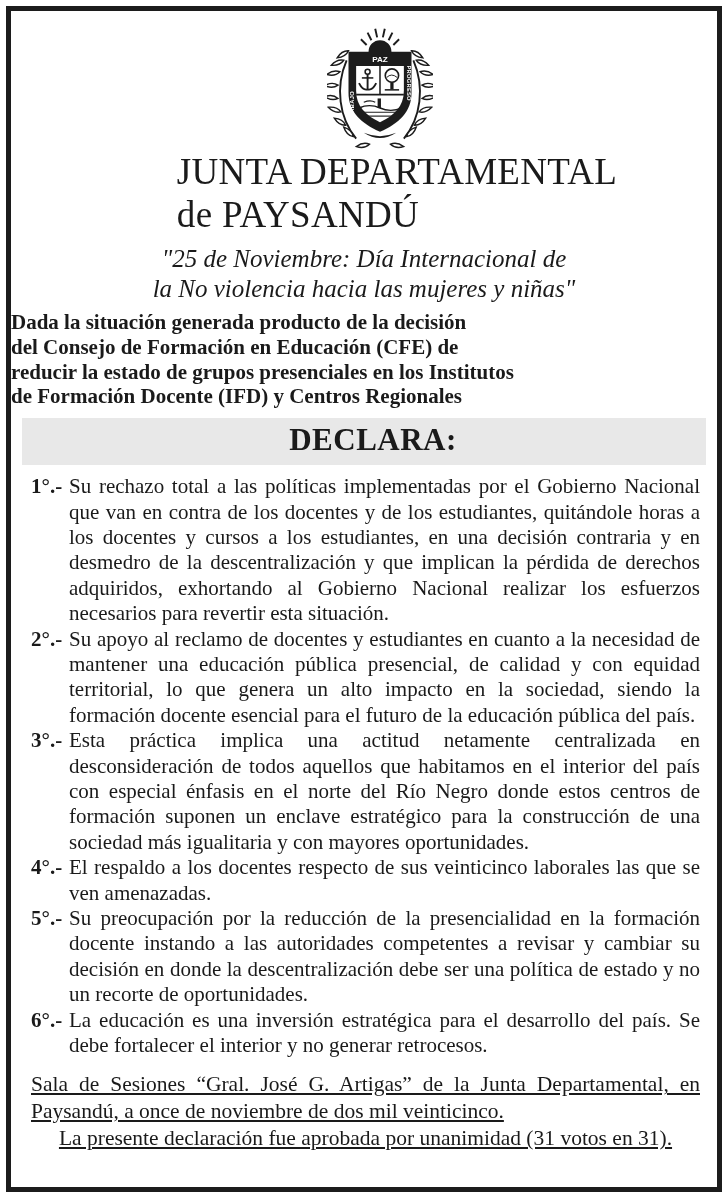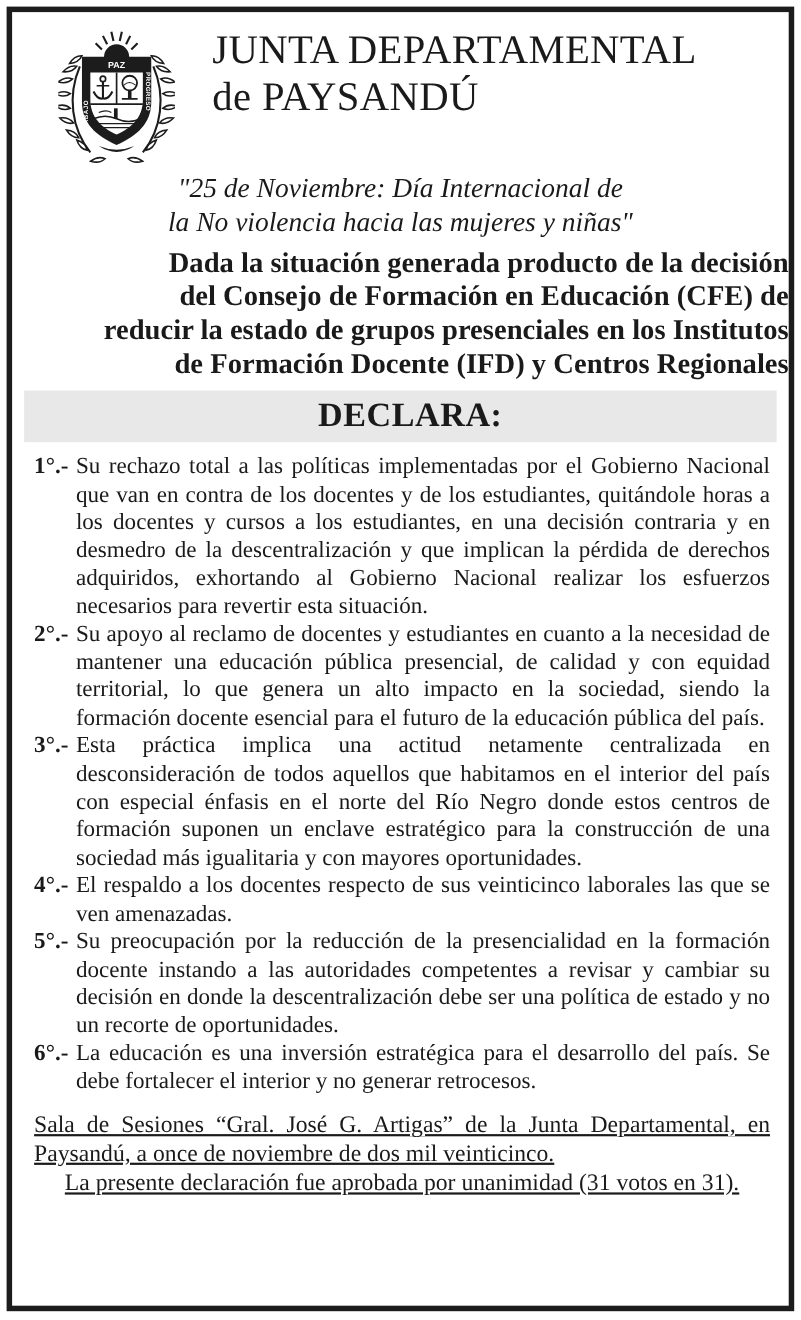--- a/index.html
+++ b/index.html
@@ -18,45 +18,46 @@
   .frame {
     position: absolute;
     top: 6px; left: 6px; right: 6px; bottom: 8px;
     border: 5px solid #1c1c1c;
     box-sizing: border-box;
     overflow: hidden;
   }
   
   .header {
     display: flex;
-    align-items: flex-start;
+    align-items: center;
     margin: 13px 10px 0 42px;
+    flex-direction: column;
   }
   .emblem { flex: 0 0 auto; }
   .emblem svg { display: block; width: 106px; height: 126px; }
   .org-title {
     margin-left: 34px;
     font-size: 37px;
     line-height: 1.17;
     letter-spacing: 0.3px;
     white-space: nowrap;
   }
   
   .quote {
     text-align: center;
     font-style: italic;
     font-size: 25px;
     line-height: 1.23;
     margin-top: 7px;
   }
   
   .intro {
-    text-align: right;
+    text-align: left;
     font-weight: bold;
-    font-size: 26px;
+    font-size: 21px;
     line-height: 1.18;
     margin-top: 5px;
   }
   
   .declara-band {
     background: #e8e8e8;
     margin: 9px 11px 9px 11px;
     padding: 4px 0 7px 18px;
     text-align: center;
     font-weight: bold;

